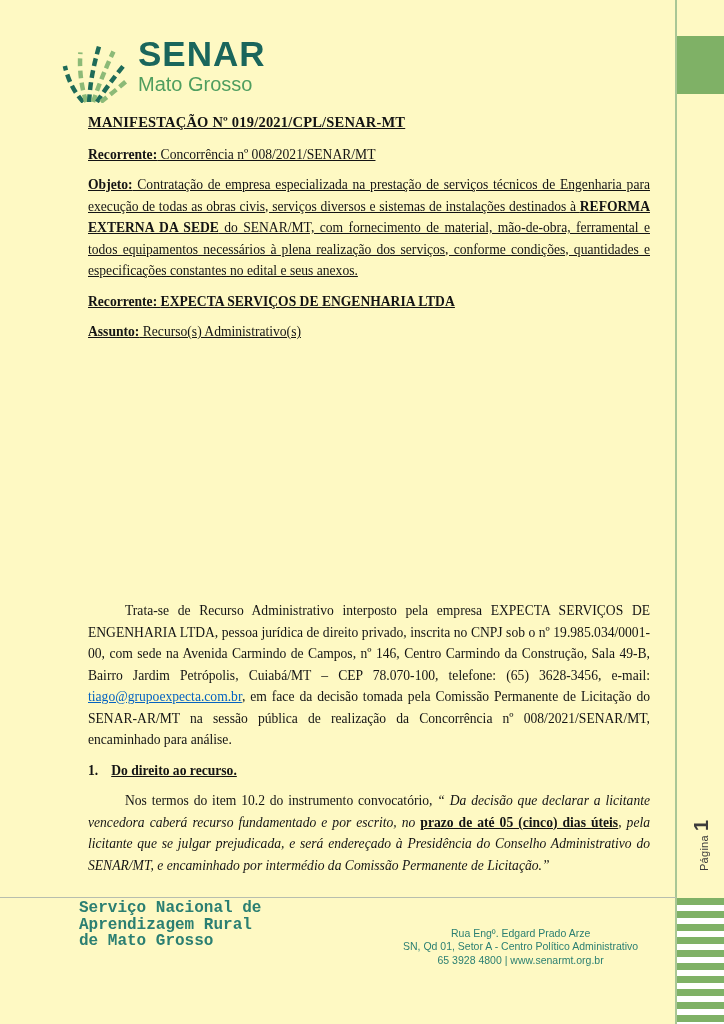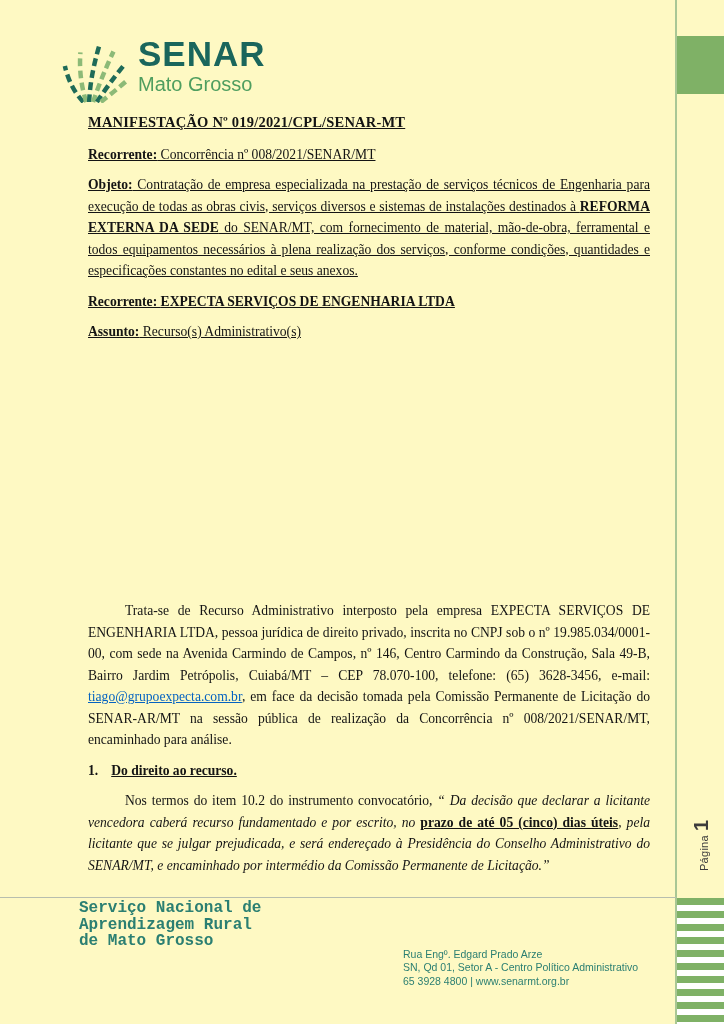--- a/index.html
+++ b/index.html
@@ -40,22 +40,22 @@
   .pagenum{position:absolute;left:680px;top:804px;width:44px;height:82px;
     display:flex;align-items:center;justify-content:center;}
   .pagenum-inner{transform:rotate(-90deg);white-space:nowrap;display:flex;align-items:baseline;
     font-family:"Liberation Sans",sans-serif;color:#3c3c3c;}
   .pagenum-label{font-size:11px;letter-spacing:.3px;}
   .pagenum-num{font-size:20px;font-weight:600;margin-left:4px;}
   
   .footer-divider{position:absolute;left:0;top:897px;width:676px;height:1px;background:#b7beae;}
   .footer-org{position:absolute;left:79px;top:900px;font-family:Liberation Mono, monospace;
     font-weight:700;font-size:16px;line-height:16.5px;color:#2b7f72;}
-  .footer-addr{position:absolute;left:403px;top:948px;font-family:"Liberation Sans",sans-serif;
-    font-size:10.5px;line-height:13.4px;color:#2b7f72;}
+  .footer-addr{position:absolute;left:403px;top:927px;font-family:"Liberation Sans",sans-serif;
+    font-size:10.5px;line-height:13.4px;color:#2b7f72;text-align:center;}
 </style>
 </head>
 <body>
 
 <div class="page">
 
   <div class="vline"></div>
   <div class="green-block"></div>
 
   <header class="logo">

